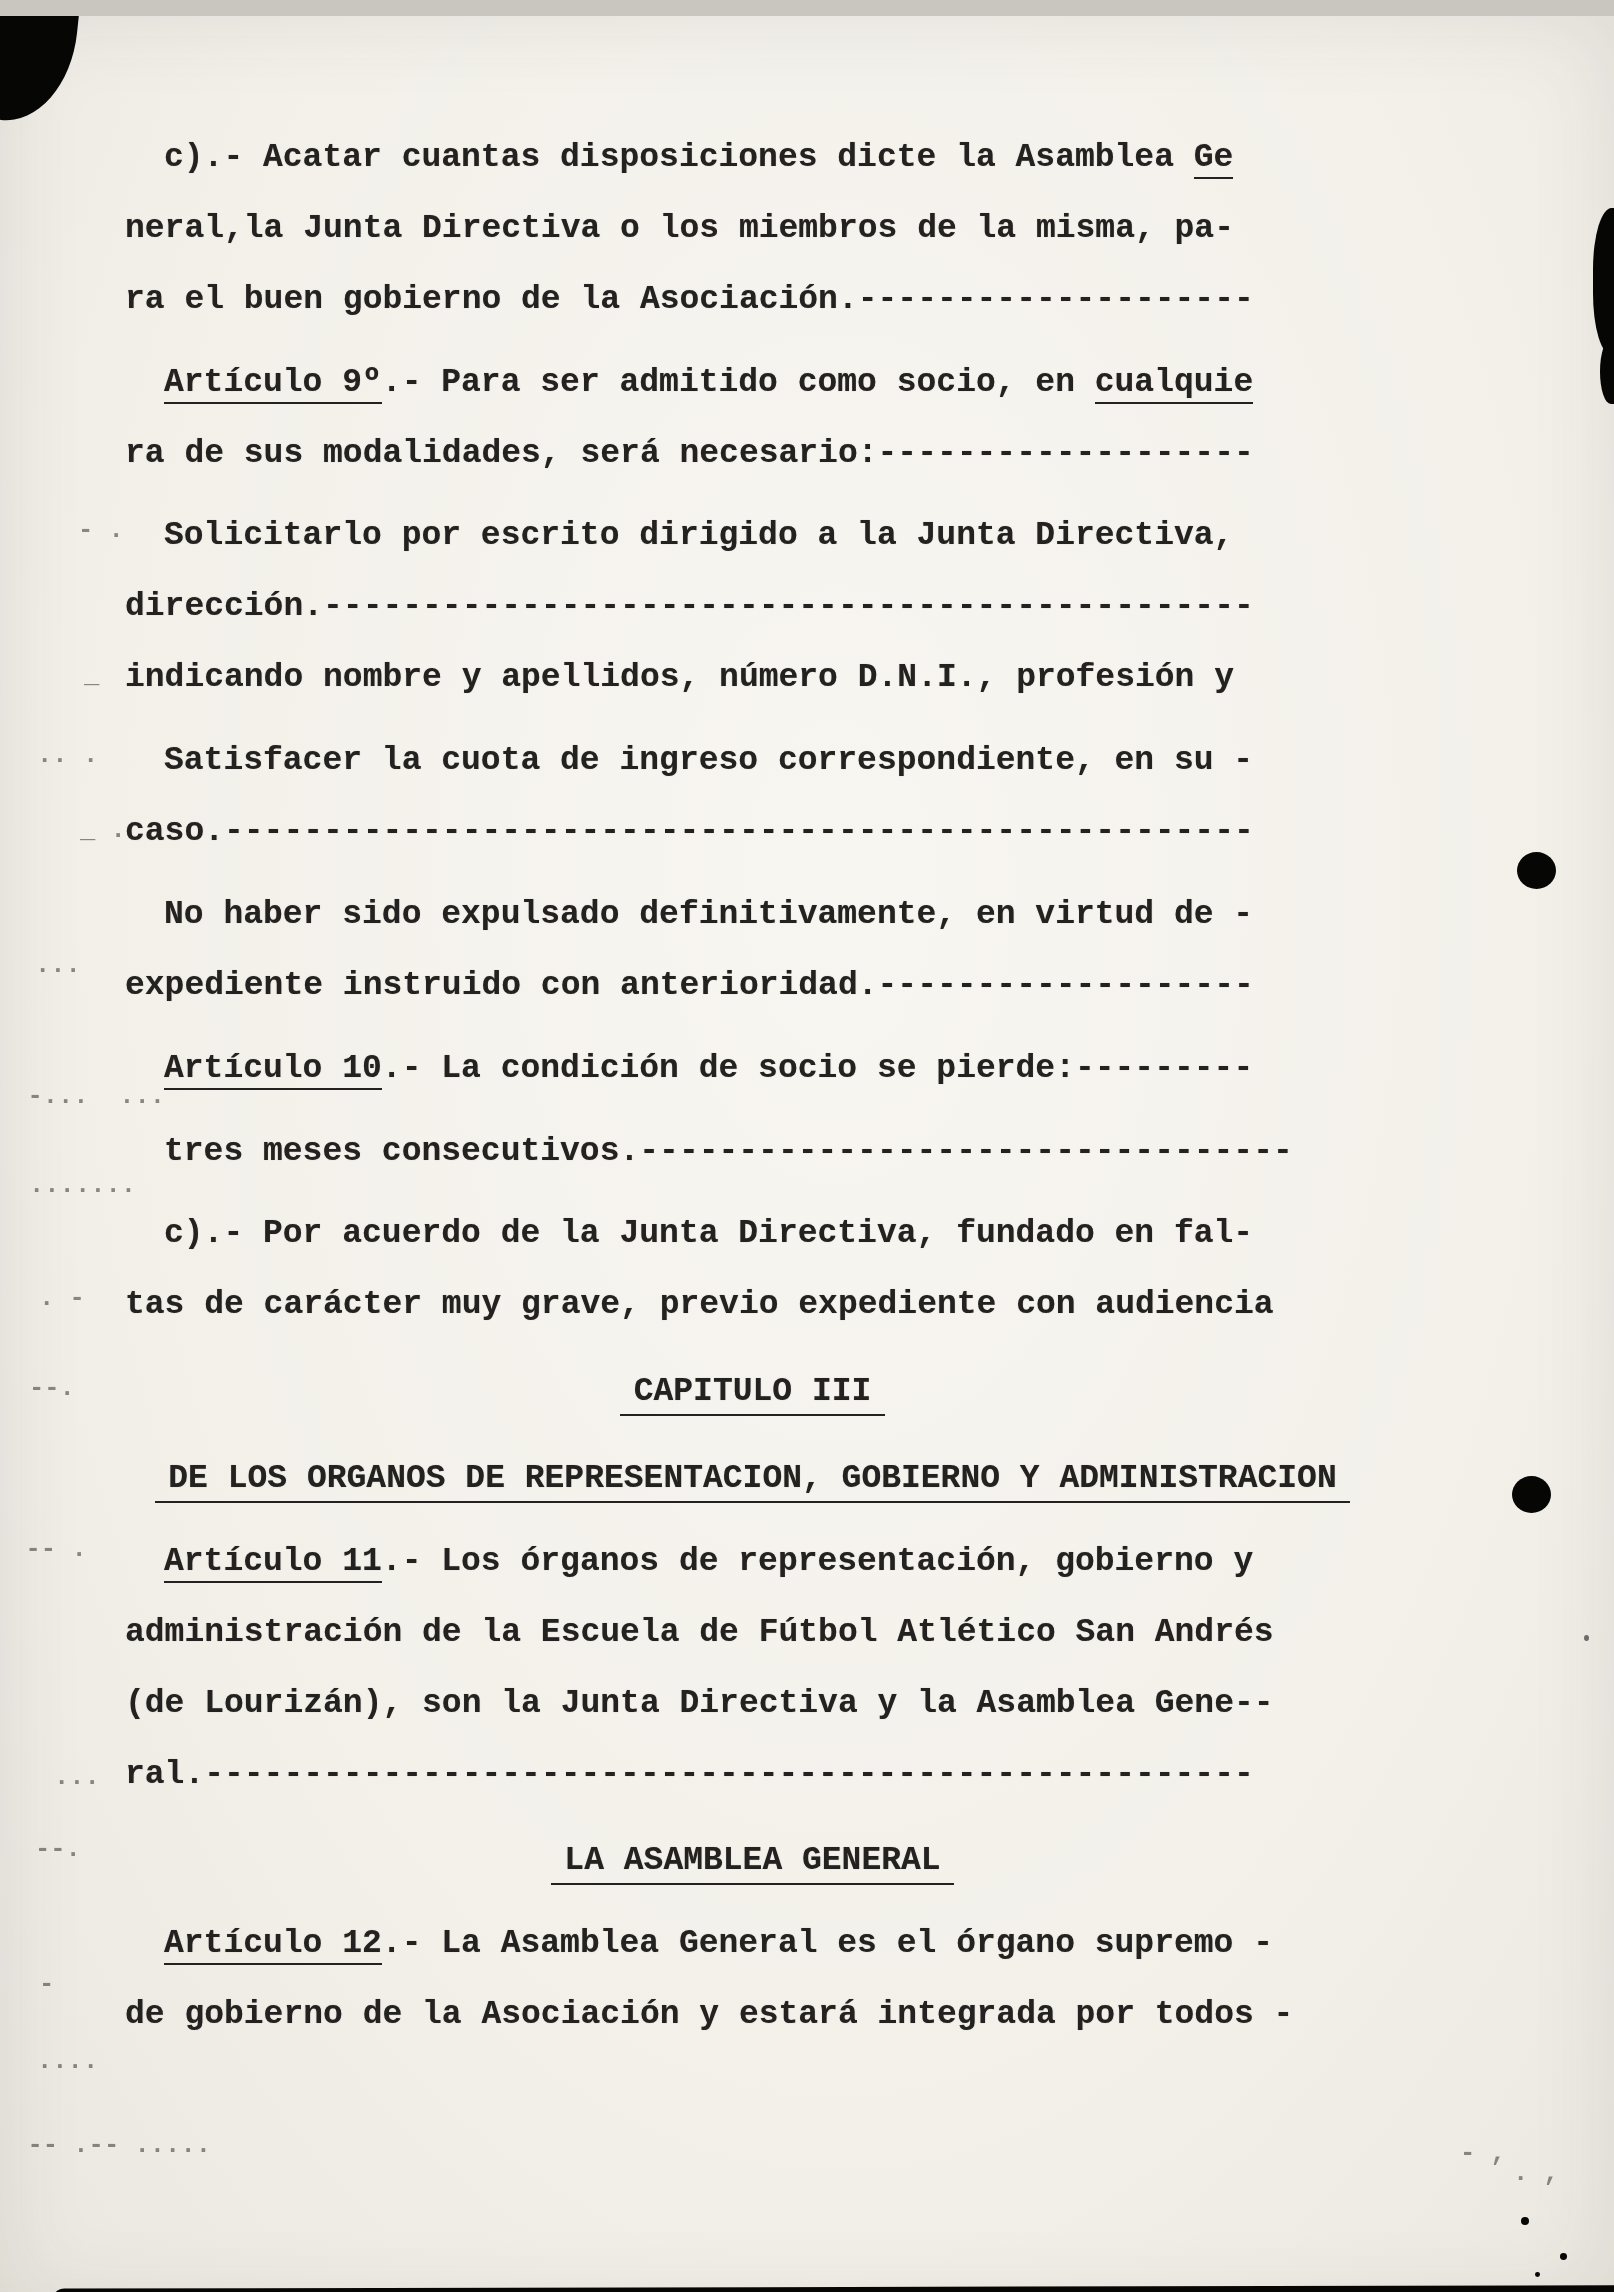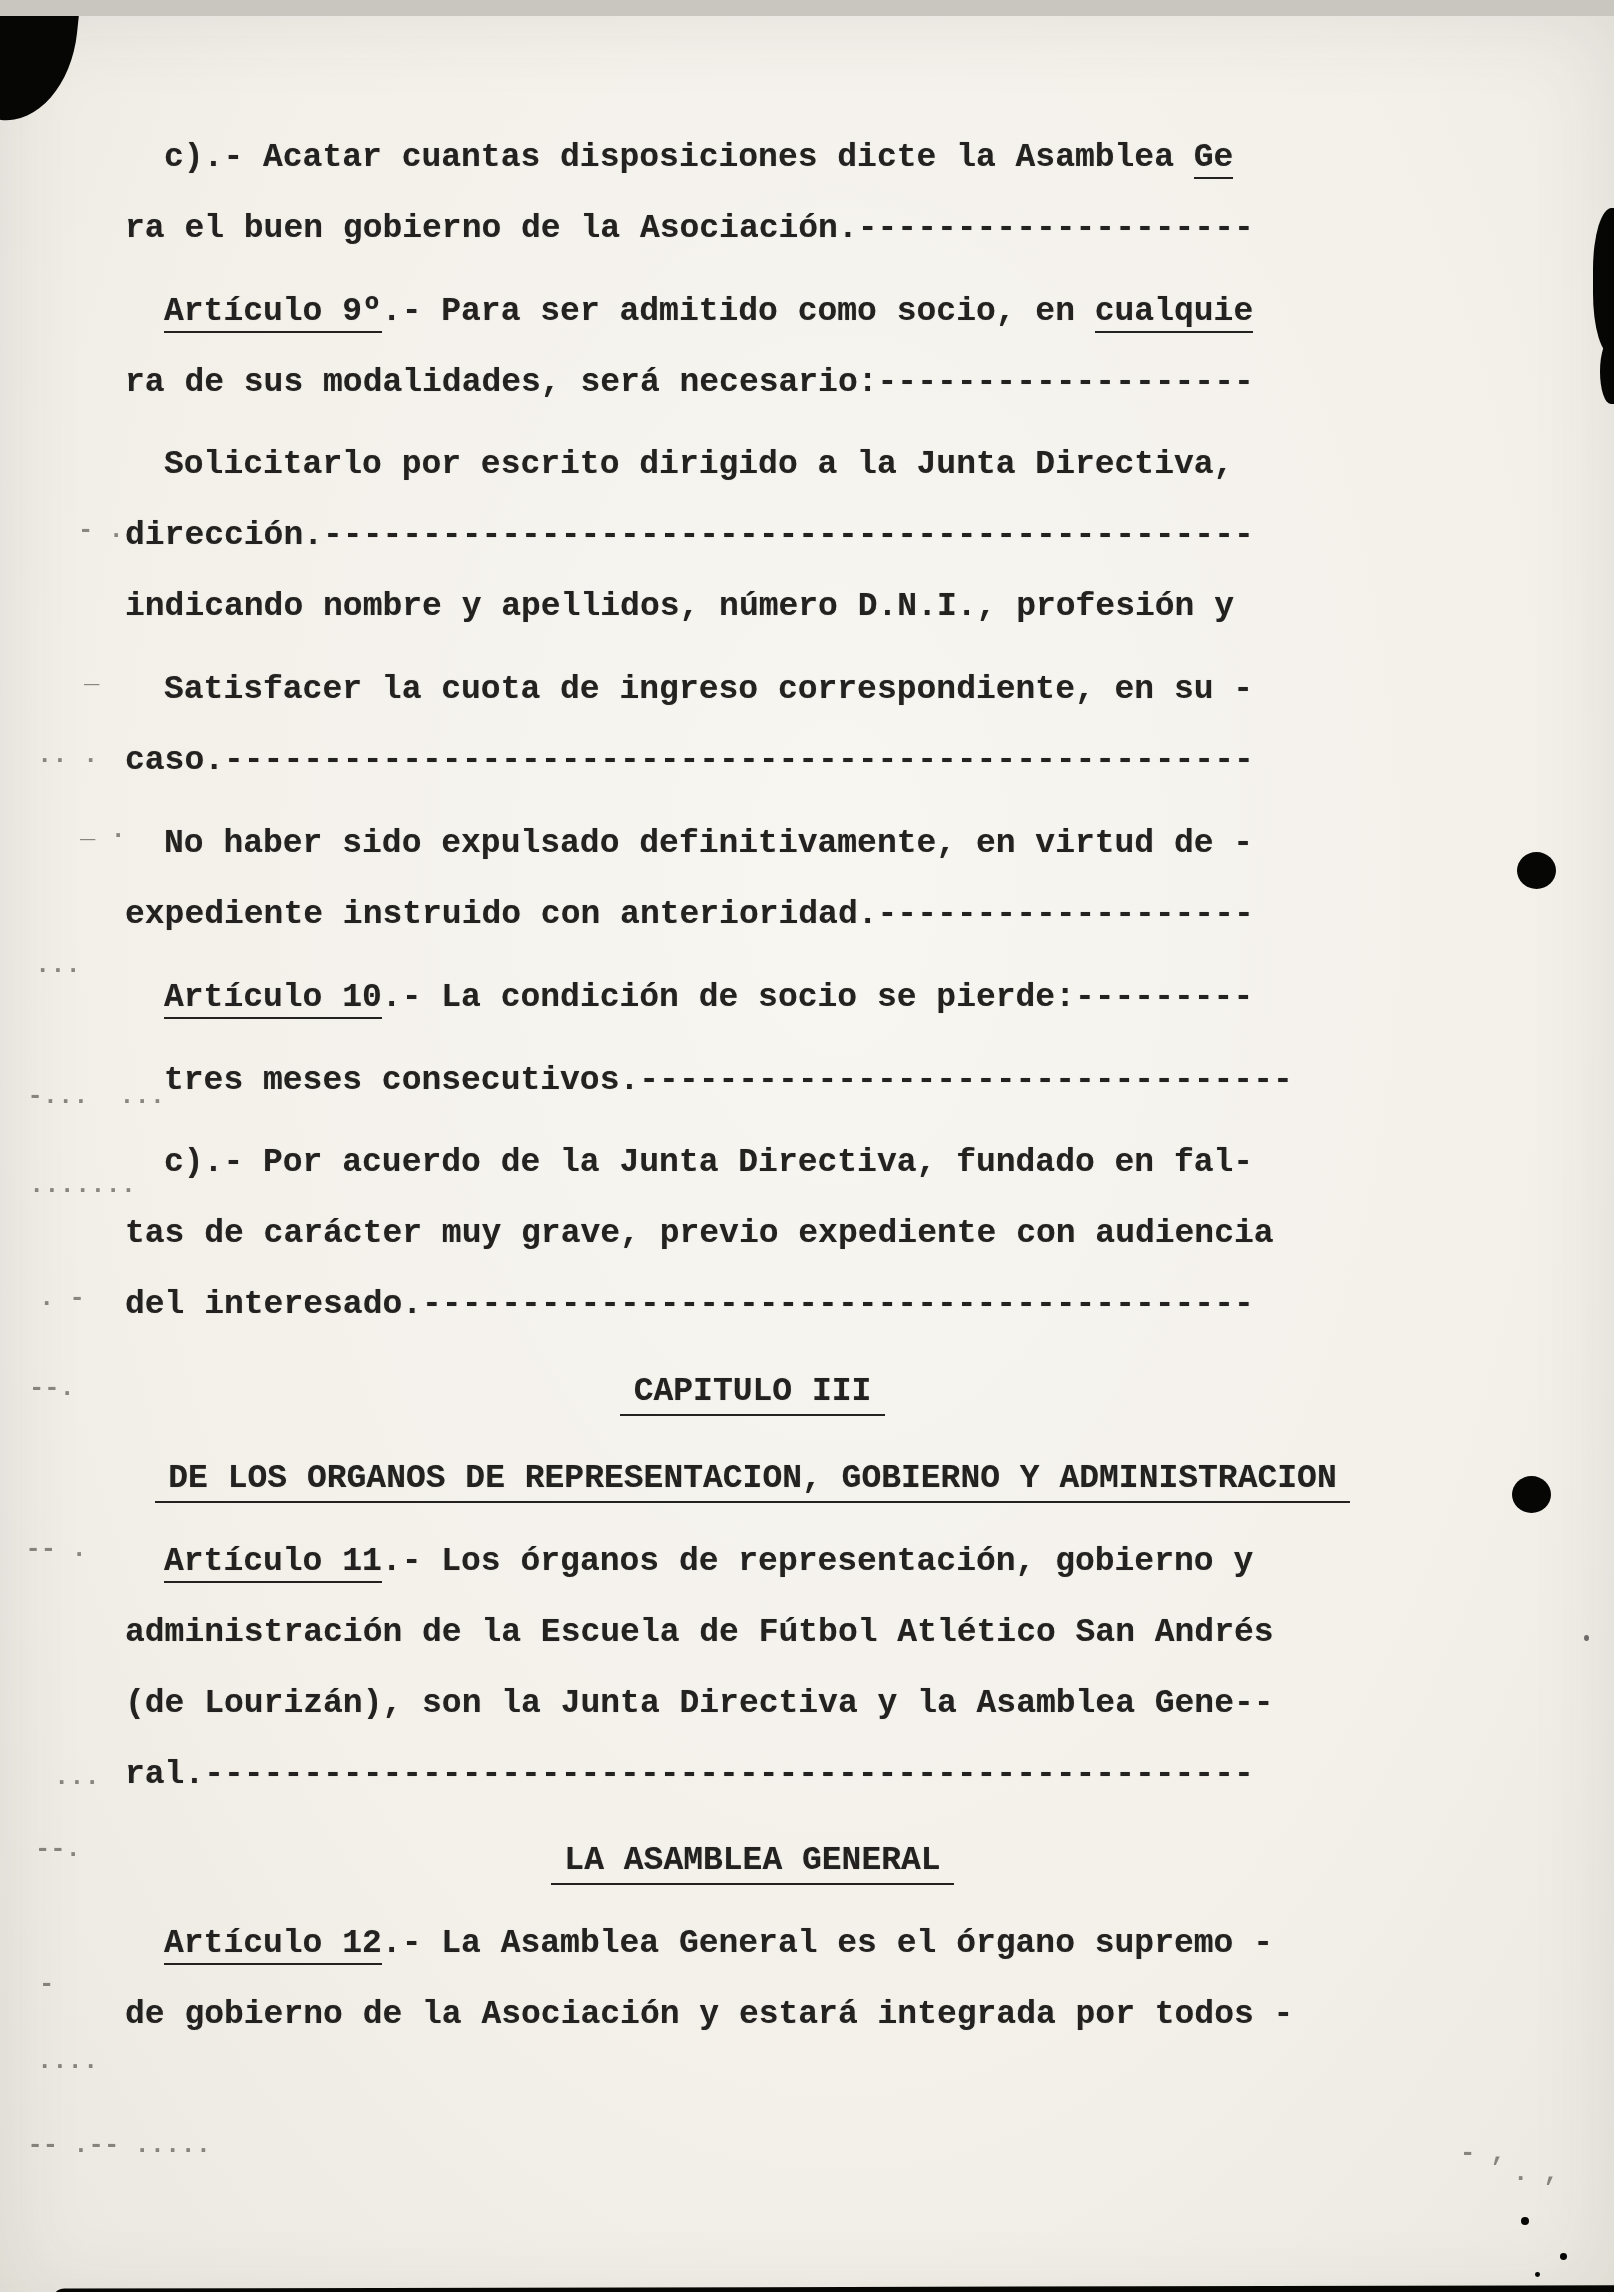--- a/index.html
+++ b/index.html
@@ -40,20 +40,21 @@
   .noise{position:absolute;font-size:25.5px;line-height:1;color:#34312c;opacity:.55;font-weight:700;white-space:pre;}
 </style>
 </head>
 <body>
 
 <div class="page">
 
   <div class="content">
       <div class="para">
         <div class="line"><span>c).- Acatar cuantas disposiciones dicte la Asamblea </span><span class="u">Ge</span></div>
+        <div class="line"><span>neral,la Junta Directiva o los miembros de la misma, pa-</span></div>
         <div class="line"><span>ra el buen gobierno de la Asociación.--------------------</span></div>
       </div>
       <div class="para">
         <div class="line"><span class="u">Artículo 9º</span><span>.- Para ser admitido como socio, en </span><span class="u">cualquie</span></div>
         <div class="line"><span>ra de sus modalidades, será necesario:-------------------</span></div>
       </div>
       <div class="para">
         <div class="line"><span>Solicitarlo por escrito dirigido a la Junta Directiva,</span></div>
         <div class="line"><span>dirección.-----------------------------------------------</span></div>
         <div class="line"><span>indicando nombre y apellidos, número D.N.I., profesión y</span></div>
@@ -68,21 +69,20 @@
       </div>
       <div class="para">
         <div class="line"><span class="u">Artículo 10</span><span>.- La condición de socio se pierde:---------</span></div>
       </div>
       <div class="para">
         <div class="line"><span>tres meses consecutivos.---------------------------------</span></div>
       </div>
       <div class="para">
         <div class="line"><span>c).- Por acuerdo de la Junta Directiva, fundado en fal-</span></div>
         <div class="line"><span>tas de carácter muy grave, previo expediente con audiencia</span></div>
-        <div class="line"><span>del interesado.------------------------------------------</span></div>
       </div>
       <div class="heading">
         <div class="line"><span class="u">CAPITULO III</span></div>
       </div>
       <div class="heading">
         <div class="line"><span class="u">DE LOS ORGANOS DE REPRESENTACION, GOBIERNO Y ADMINISTRACION</span></div>
       </div>
       <div class="para">
         <div class="line"><span class="u">Artículo 11</span><span>.- Los órganos de representación, gobierno y</span></div>
         <div class="line"><span>administración de la Escuela de Fútbol Atlético San Andrés</span></div>

